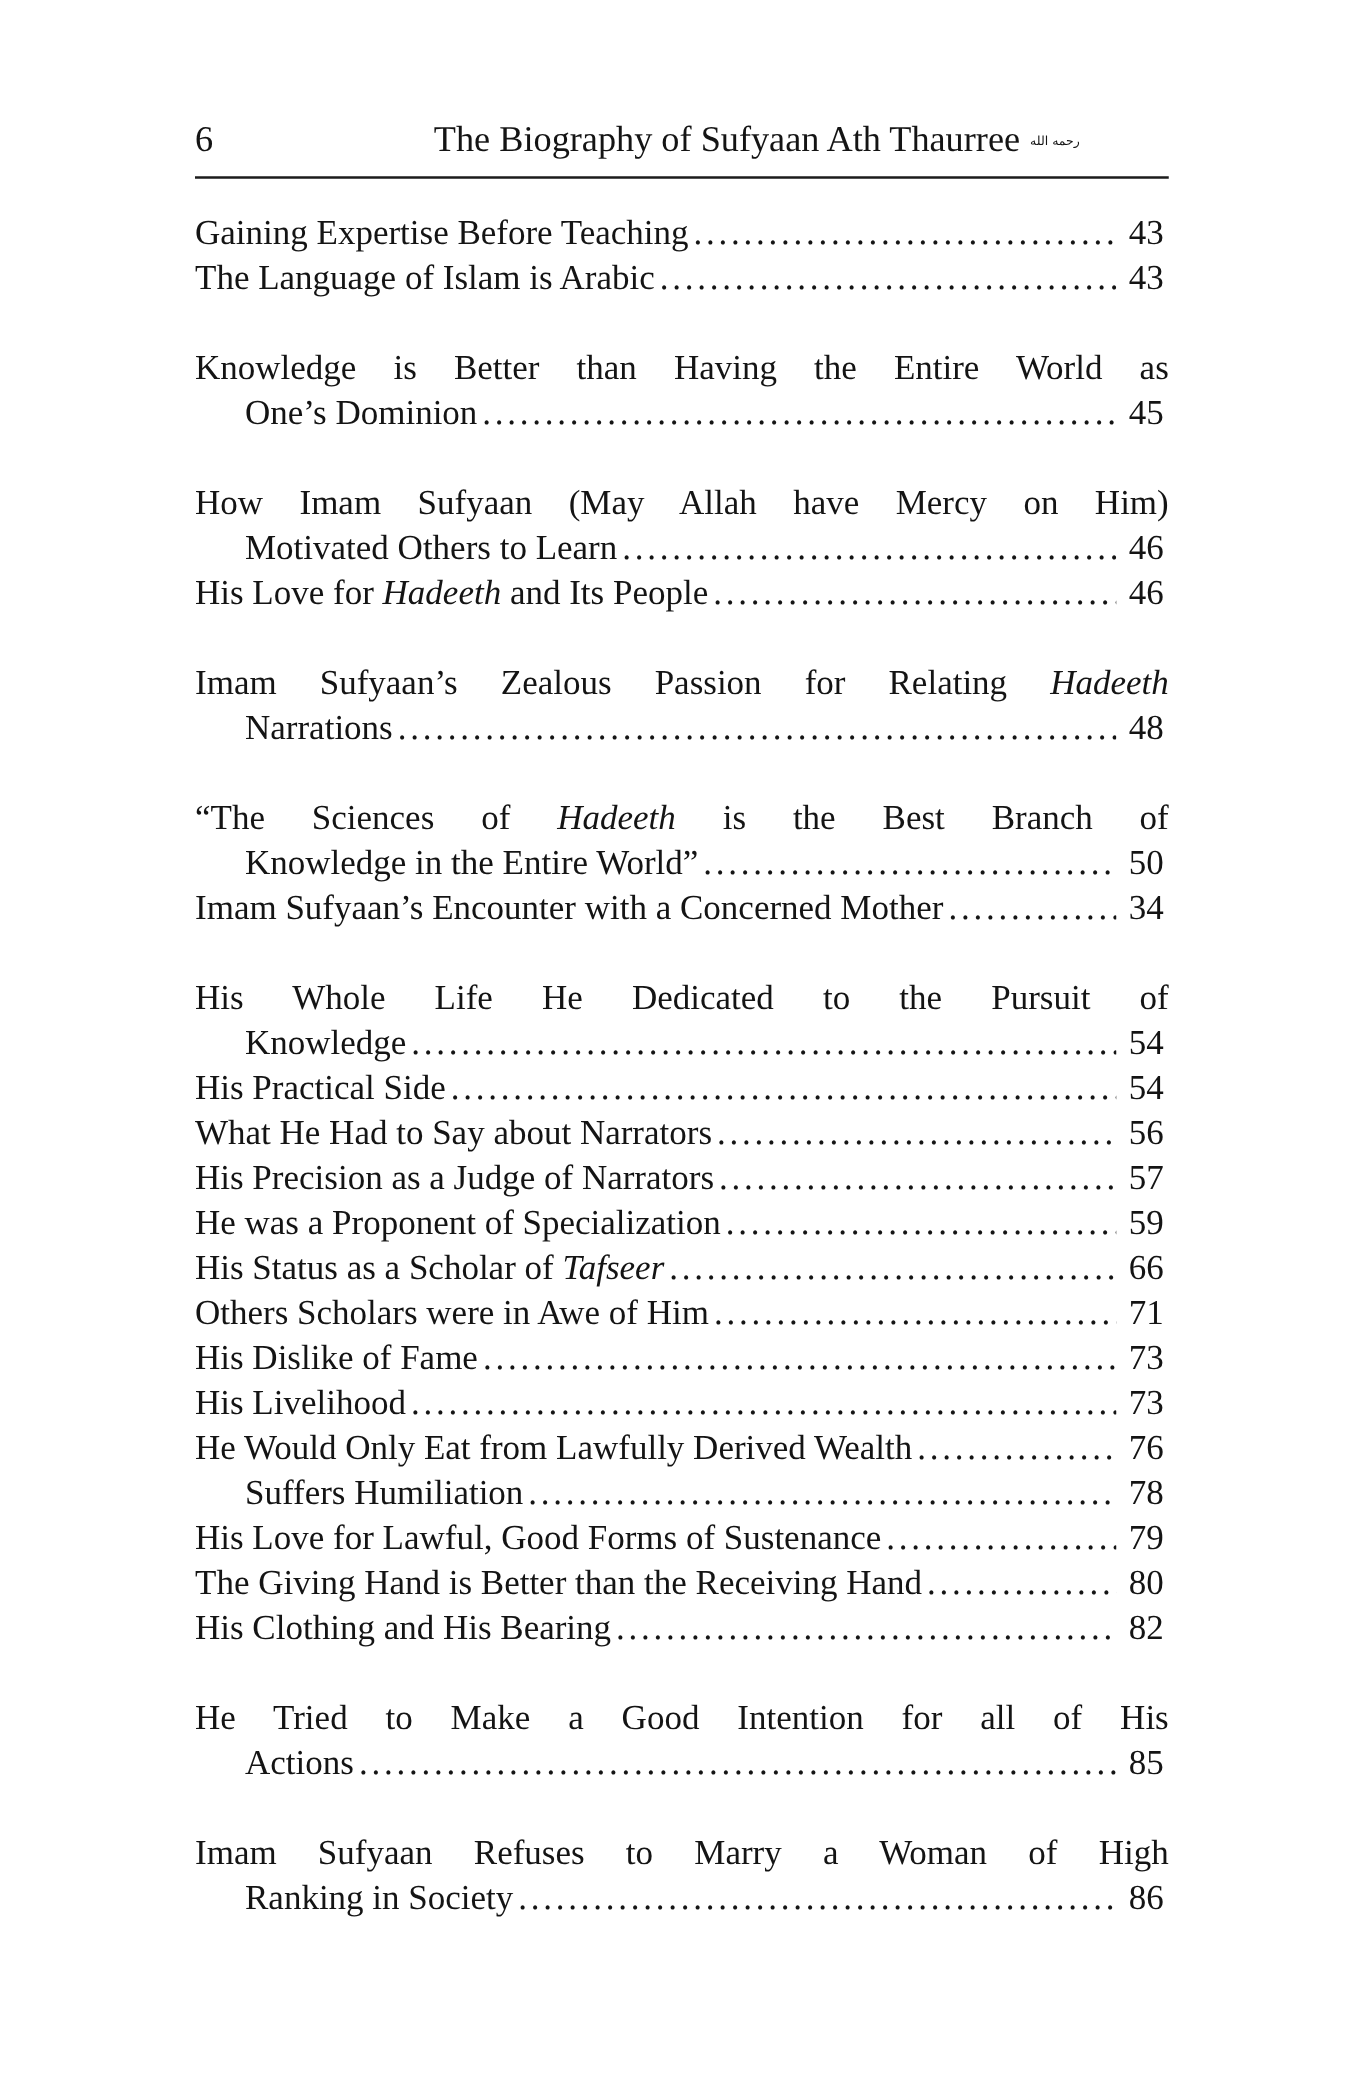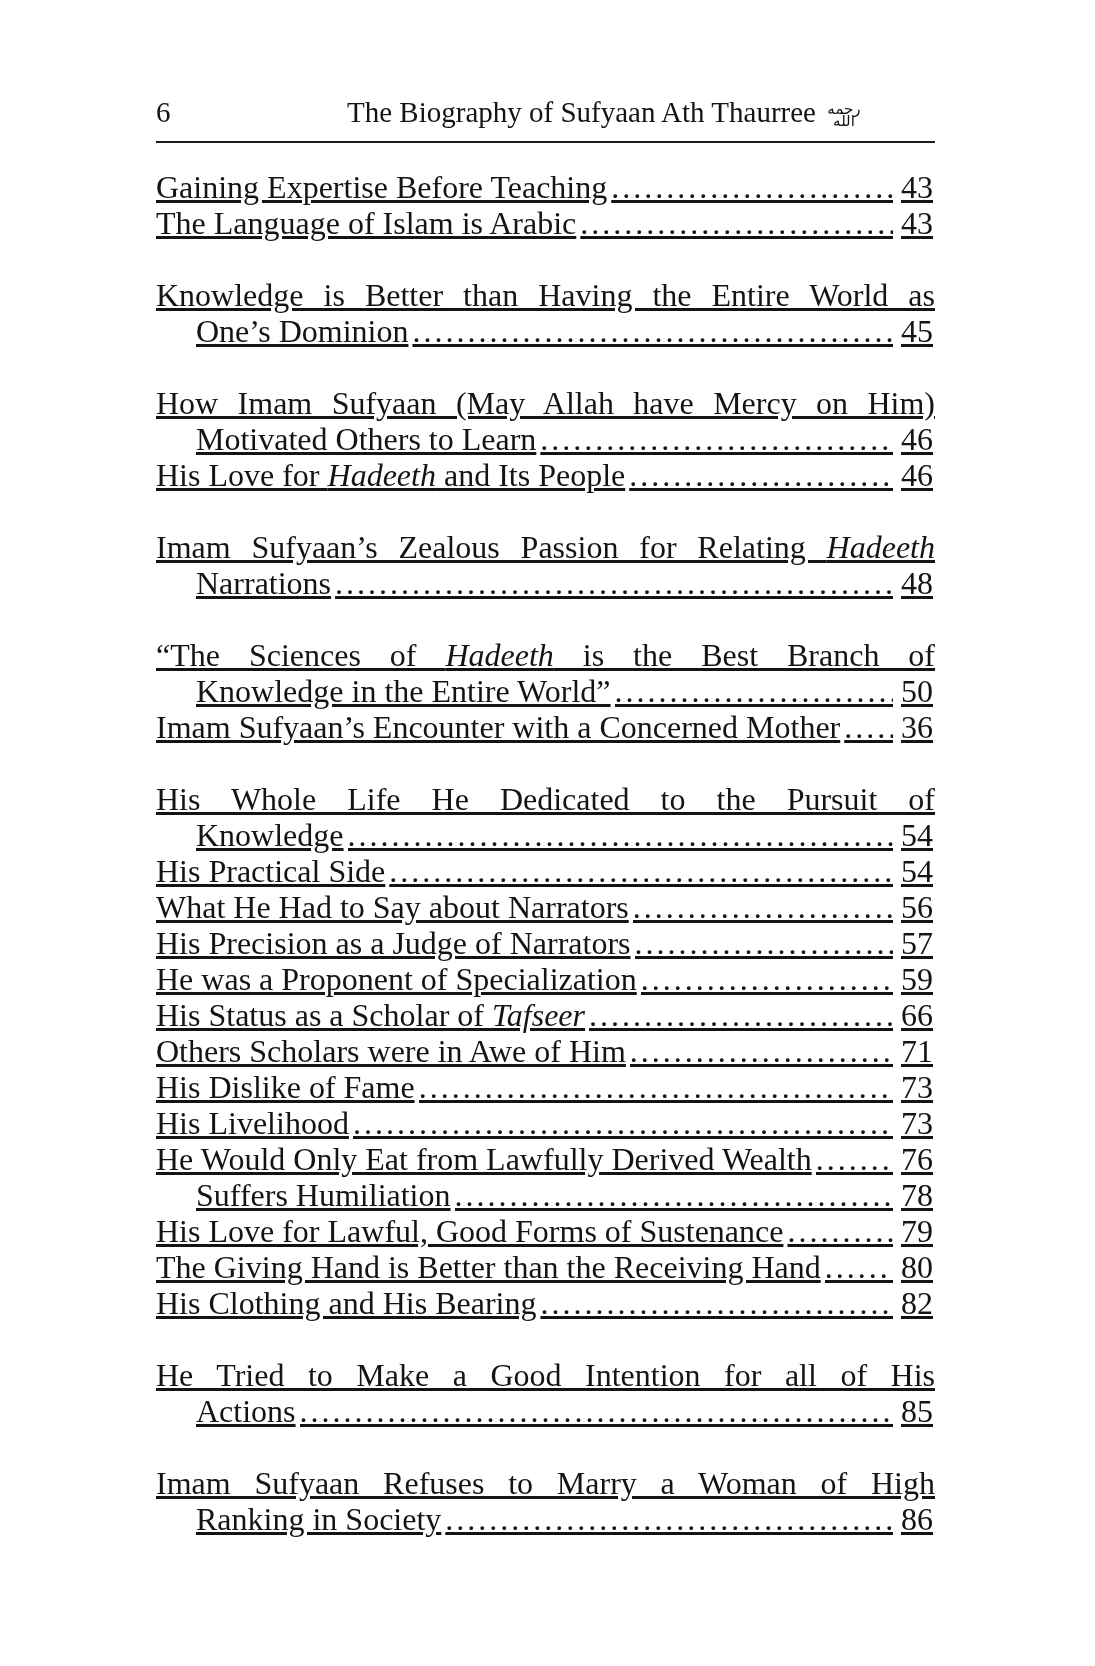--- a/index.html
+++ b/index.html
@@ -29,33 +29,32 @@
     width: 120px;
     text-align: left;
   }
   .header .title-wrap {
     flex: 1;
     text-align: center;
     white-space: nowrap;
   }
   .honorific {
     font-family: "DejaVu Sans", sans-serif;
-    font-size: 15px;
+    font-size: 10px;
     display: inline-block;
     vertical-align: middle;
     margin-left: 8px;
     line-height: 12px;
     max-width: 40px;
     white-space: normal;
     text-align: center;
   }
   .toc {
     margin-top: 26px;
-    font-size: 32px;
-    text-decoration: underline;
+    font-size: 28px;
   }
   .entry-line {
     line-height: 36px;
   }
   .entry-line.justify {
     text-align: justify;
     text-align-last: justify;
     margin-top: 36px;
   }
   .entry-line.last {
@@ -146,21 +145,21 @@
           <div class="entry-line last cont">
             <span class="entry-text"><span>Knowledge in the Entire World”</span></span>
             <span class="leader"></span>
             <span class="pagenum-col">50</span>
           </div>
         </div>
         <div class="entry">
           <div class="entry-line last">
             <span class="entry-text"><span>Imam Sufyaan’s Encounter with a Concerned Mother</span></span>
             <span class="leader"></span>
-            <span class="pagenum-col">36</span>
+            <span class="pagenum-col">34</span>
           </div>
         </div>
         <div class="entry">
           <div class="entry-line justify"><span class="entry-text"><span>His Whole Life He Dedicated to the Pursuit of</span></span></div>
           <div class="entry-line last cont">
             <span class="entry-text"><span>Knowledge</span></span>
             <span class="leader"></span>
             <span class="pagenum-col">54</span>
           </div>
         </div>

